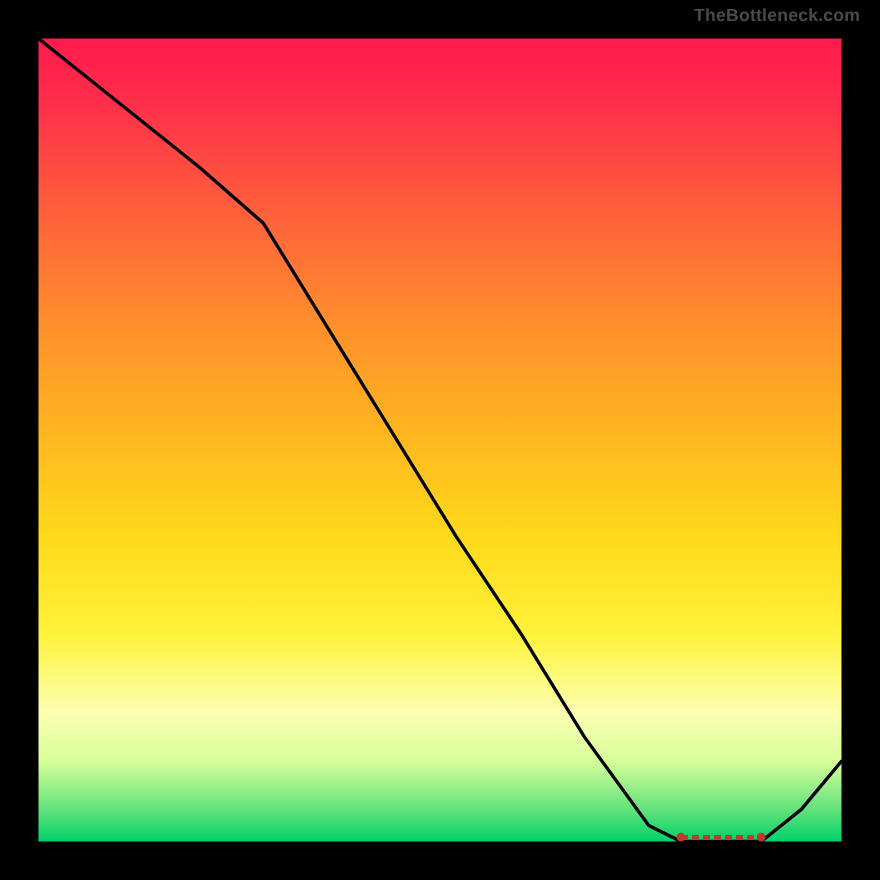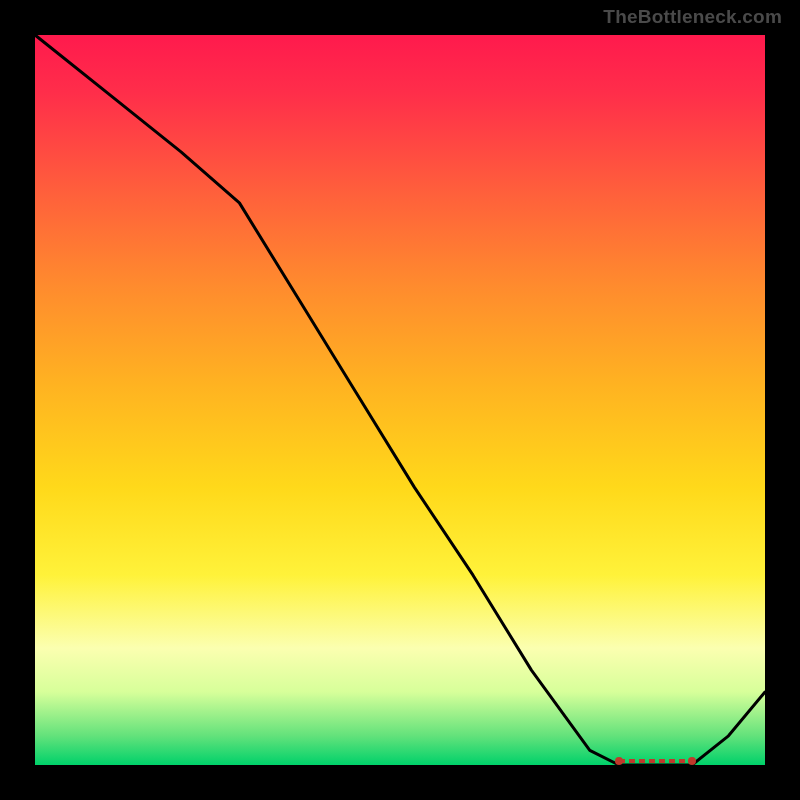--- a/index.html
+++ b/index.html
@@ -37,21 +37,21 @@
       #d7ff9a 90%,
       #63e27b 96%,
       #00d16a 100%
     );
   }
   .watermark {
     position: absolute;
     top: 6px;
     right: 18px;
     color: #4a4a4a;
-    font-size: 19px;
+    font-size: 16px;
     font-weight: 600;
     letter-spacing: 0.2px;
   }
   svg.curve {
     position: absolute;
     left: 0;
     top: 0;
     width: 730px;
     height: 730px;
     overflow: visible;

